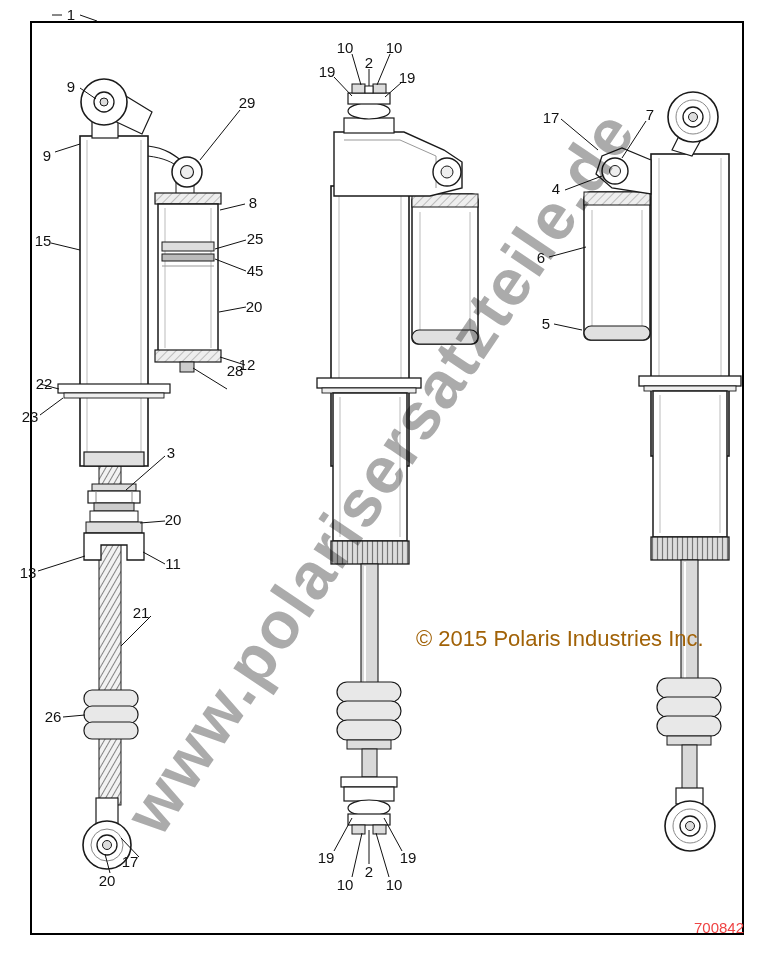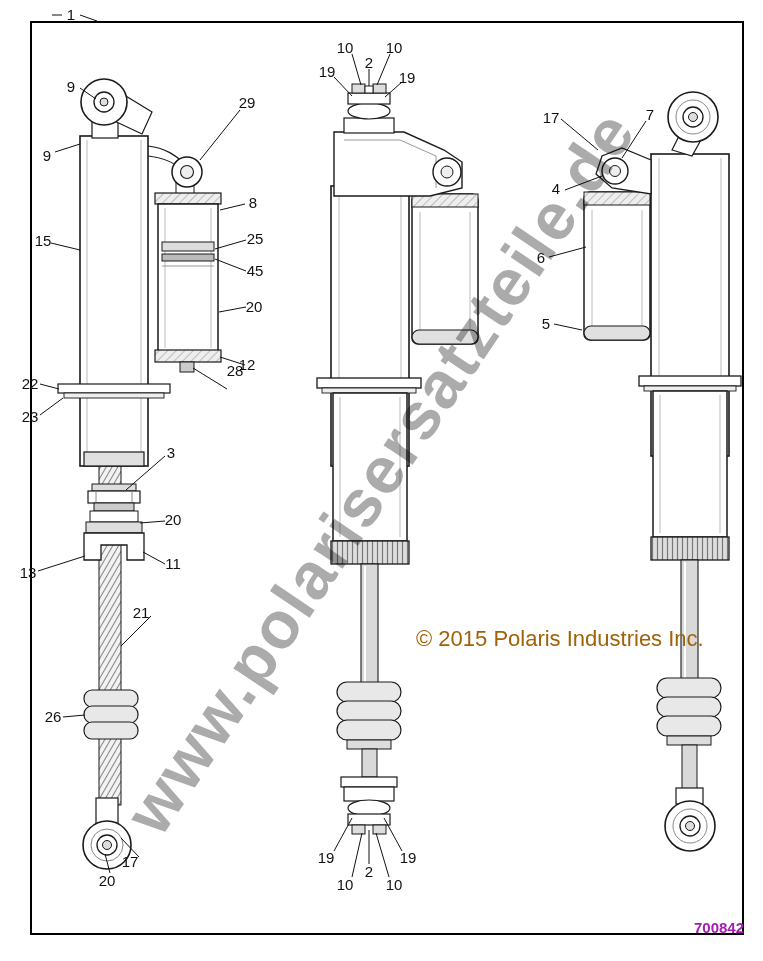--- a/index.html
+++ b/index.html
@@ -19,21 +19,21 @@
     color:#8f8f8f;mix-blend-mode:multiply;opacity:0.75;pointer-events:none;
   }
   .callout{
     position:absolute;z-index:3;transform:translate(-50%,-50%);
     font-size:15px;line-height:1;color:#111;
   }
   .copyright{
     position:absolute;left:416px;top:626px;z-index:3;font-size:22px;color:#a16207;
   }
   .partnum{
-    position:absolute;left:694px;top:919px;z-index:3;font-size:15px;color:#a21caf;font-weight:bold;
+    position:absolute;left:694px;top:919px;z-index:3;font-size:15px;color:#ef4444;
   }
 </style>
 </head>
 <body>
 
 <div class="canvas">
 
   <div class="frame"></div>
 
   <svg class="art" width="763" height="961" viewBox="0 0 763 961">
@@ -261,21 +261,21 @@
   <div class="callout" style="left:71px;top:86px">9</div>
   <div class="callout" style="left:47px;top:155px">9</div>
   <div class="callout" style="left:247px;top:102px">29</div>
   <div class="callout" style="left:253px;top:202px">8</div>
   <div class="callout" style="left:255px;top:238px">25</div>
   <div class="callout" style="left:255px;top:270px">45</div>
   <div class="callout" style="left:254px;top:306px">20</div>
   <div class="callout" style="left:43px;top:240px">15</div>
   <div class="callout" style="left:247px;top:364px">12</div>
   <div class="callout" style="left:235px;top:370px">28</div>
-  <div class="callout" style="left:30px;top:383px">22</div>
+  <div class="callout" style="left:44px;top:383px">22</div>
   <div class="callout" style="left:30px;top:416px">23</div>
   <div class="callout" style="left:171px;top:452px">3</div>
   <div class="callout" style="left:173px;top:519px">20</div>
   <div class="callout" style="left:173px;top:563px">11</div>
   <div class="callout" style="left:28px;top:572px">13</div>
   <div class="callout" style="left:141px;top:612px">21</div>
   <div class="callout" style="left:53px;top:716px">26</div>
   <div class="callout" style="left:130px;top:861px">17</div>
   <div class="callout" style="left:107px;top:880px">20</div>
 

